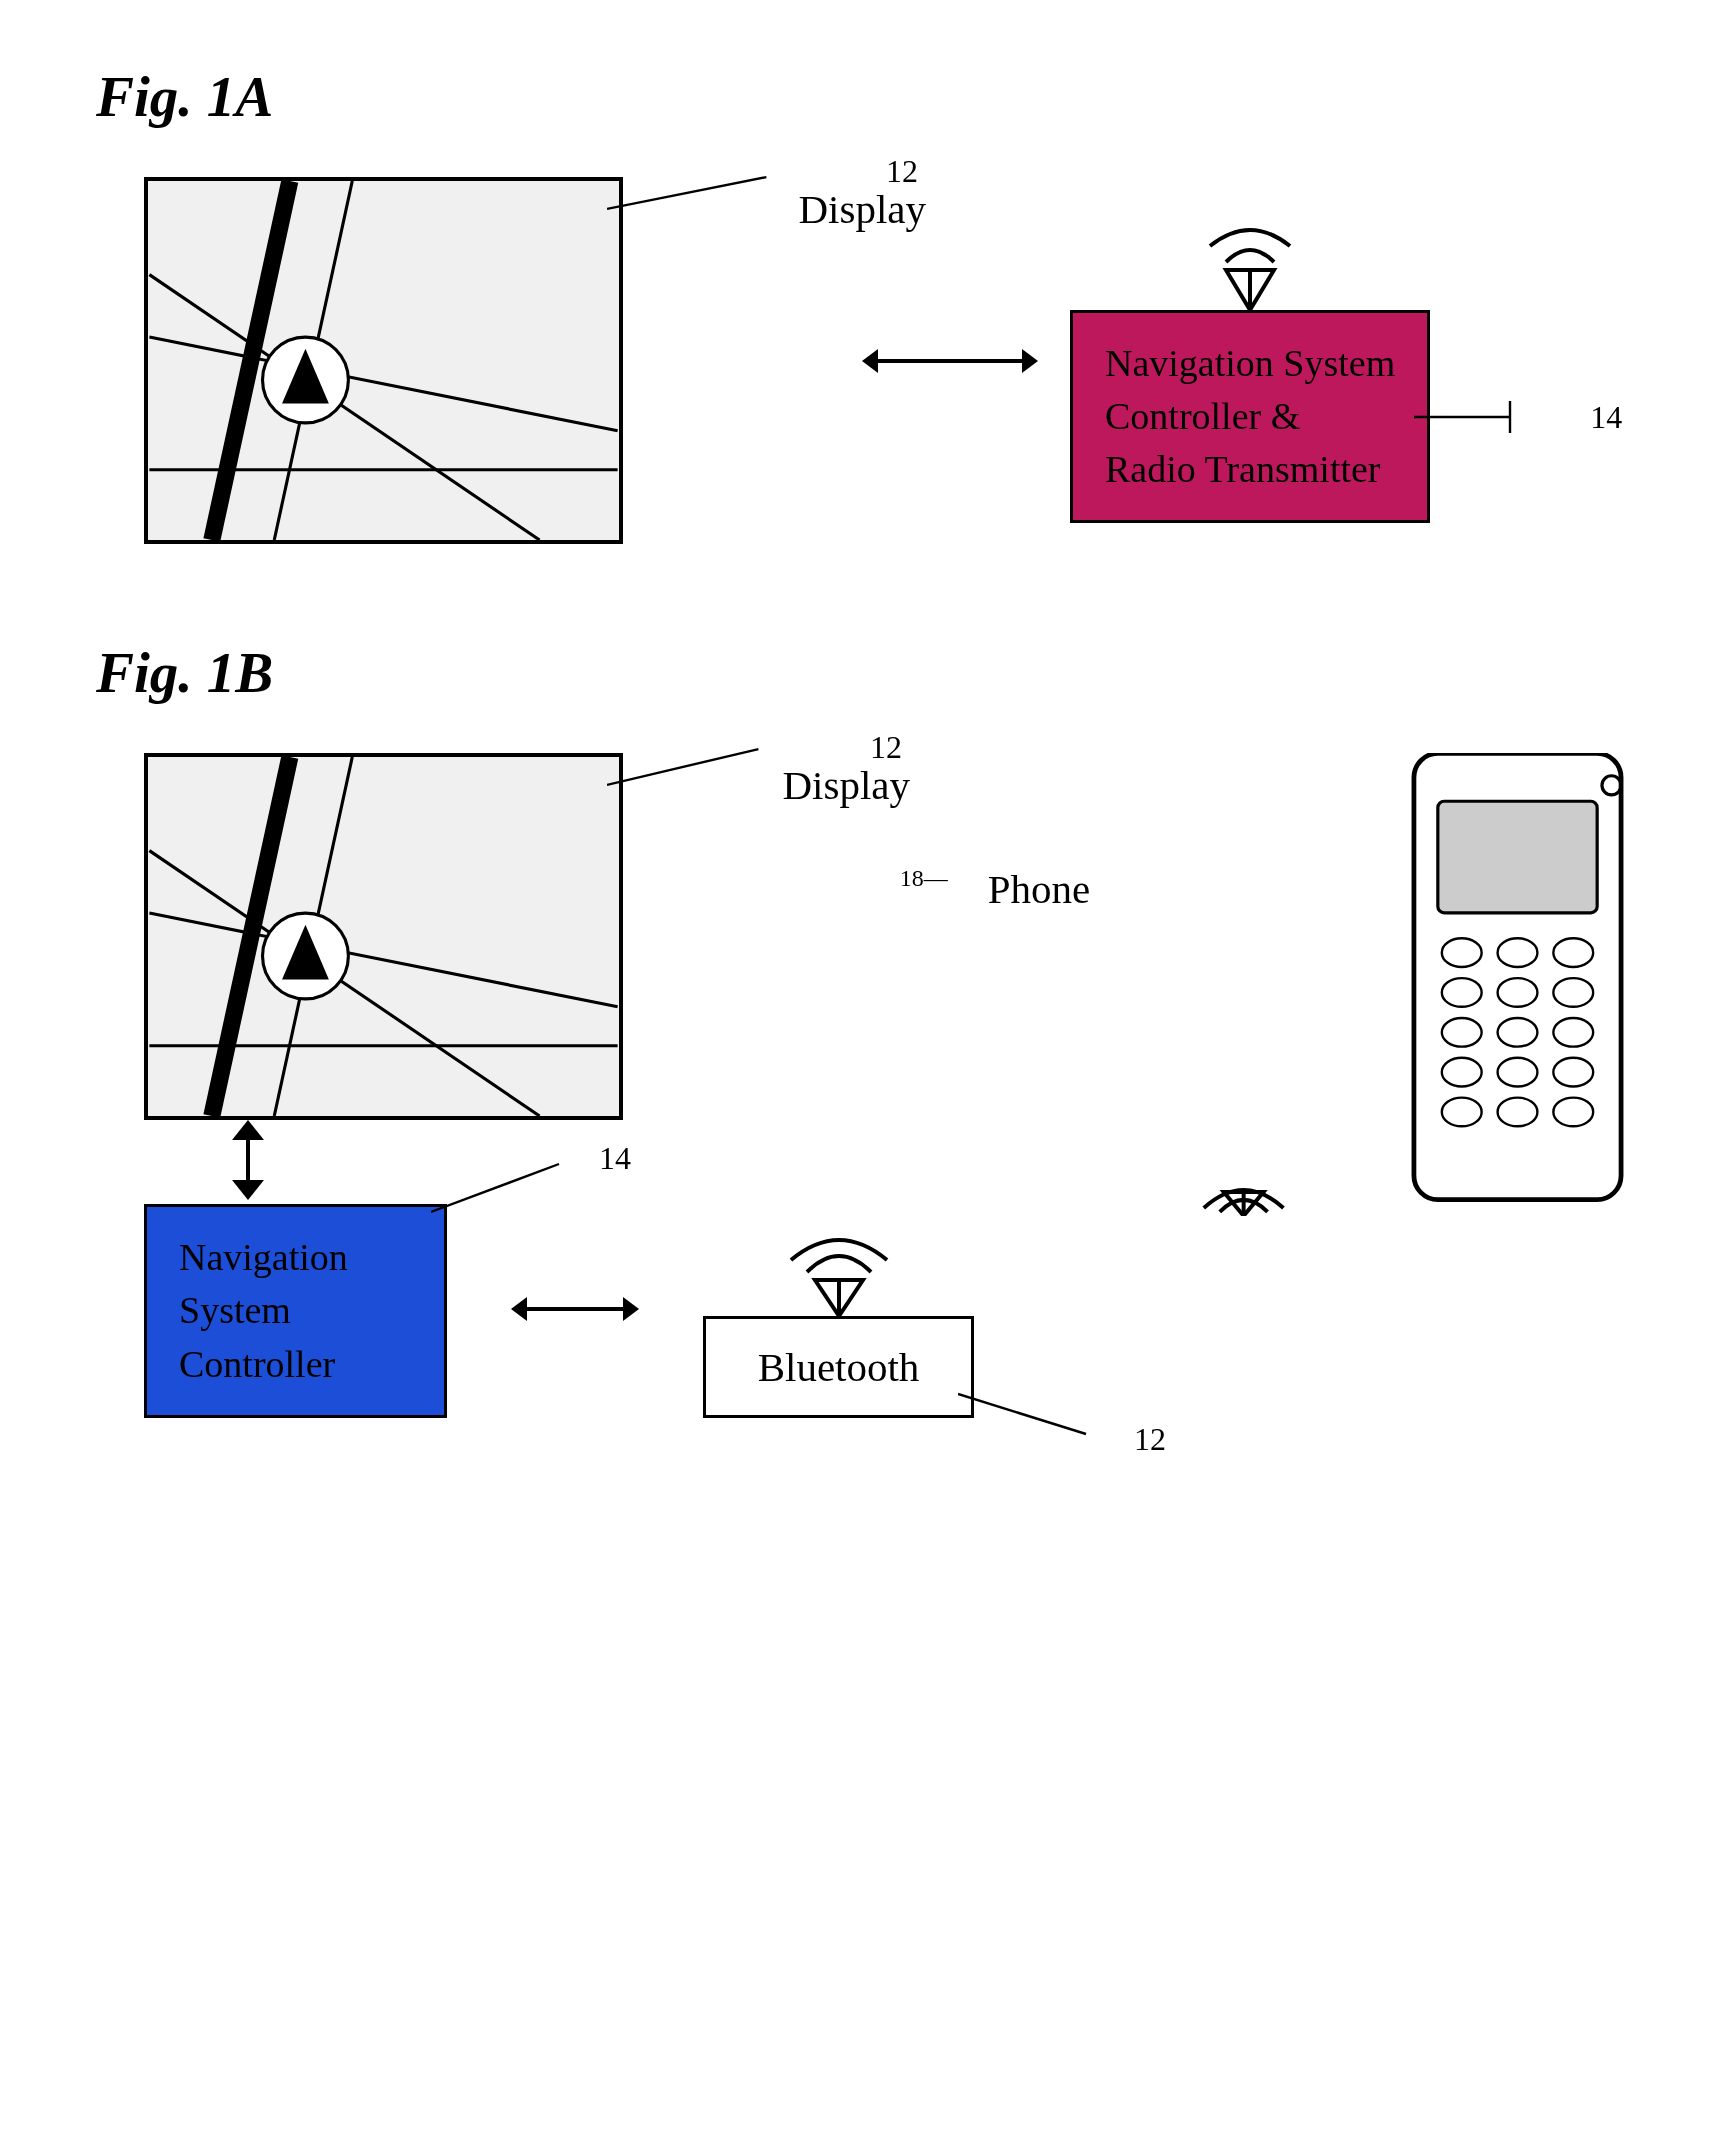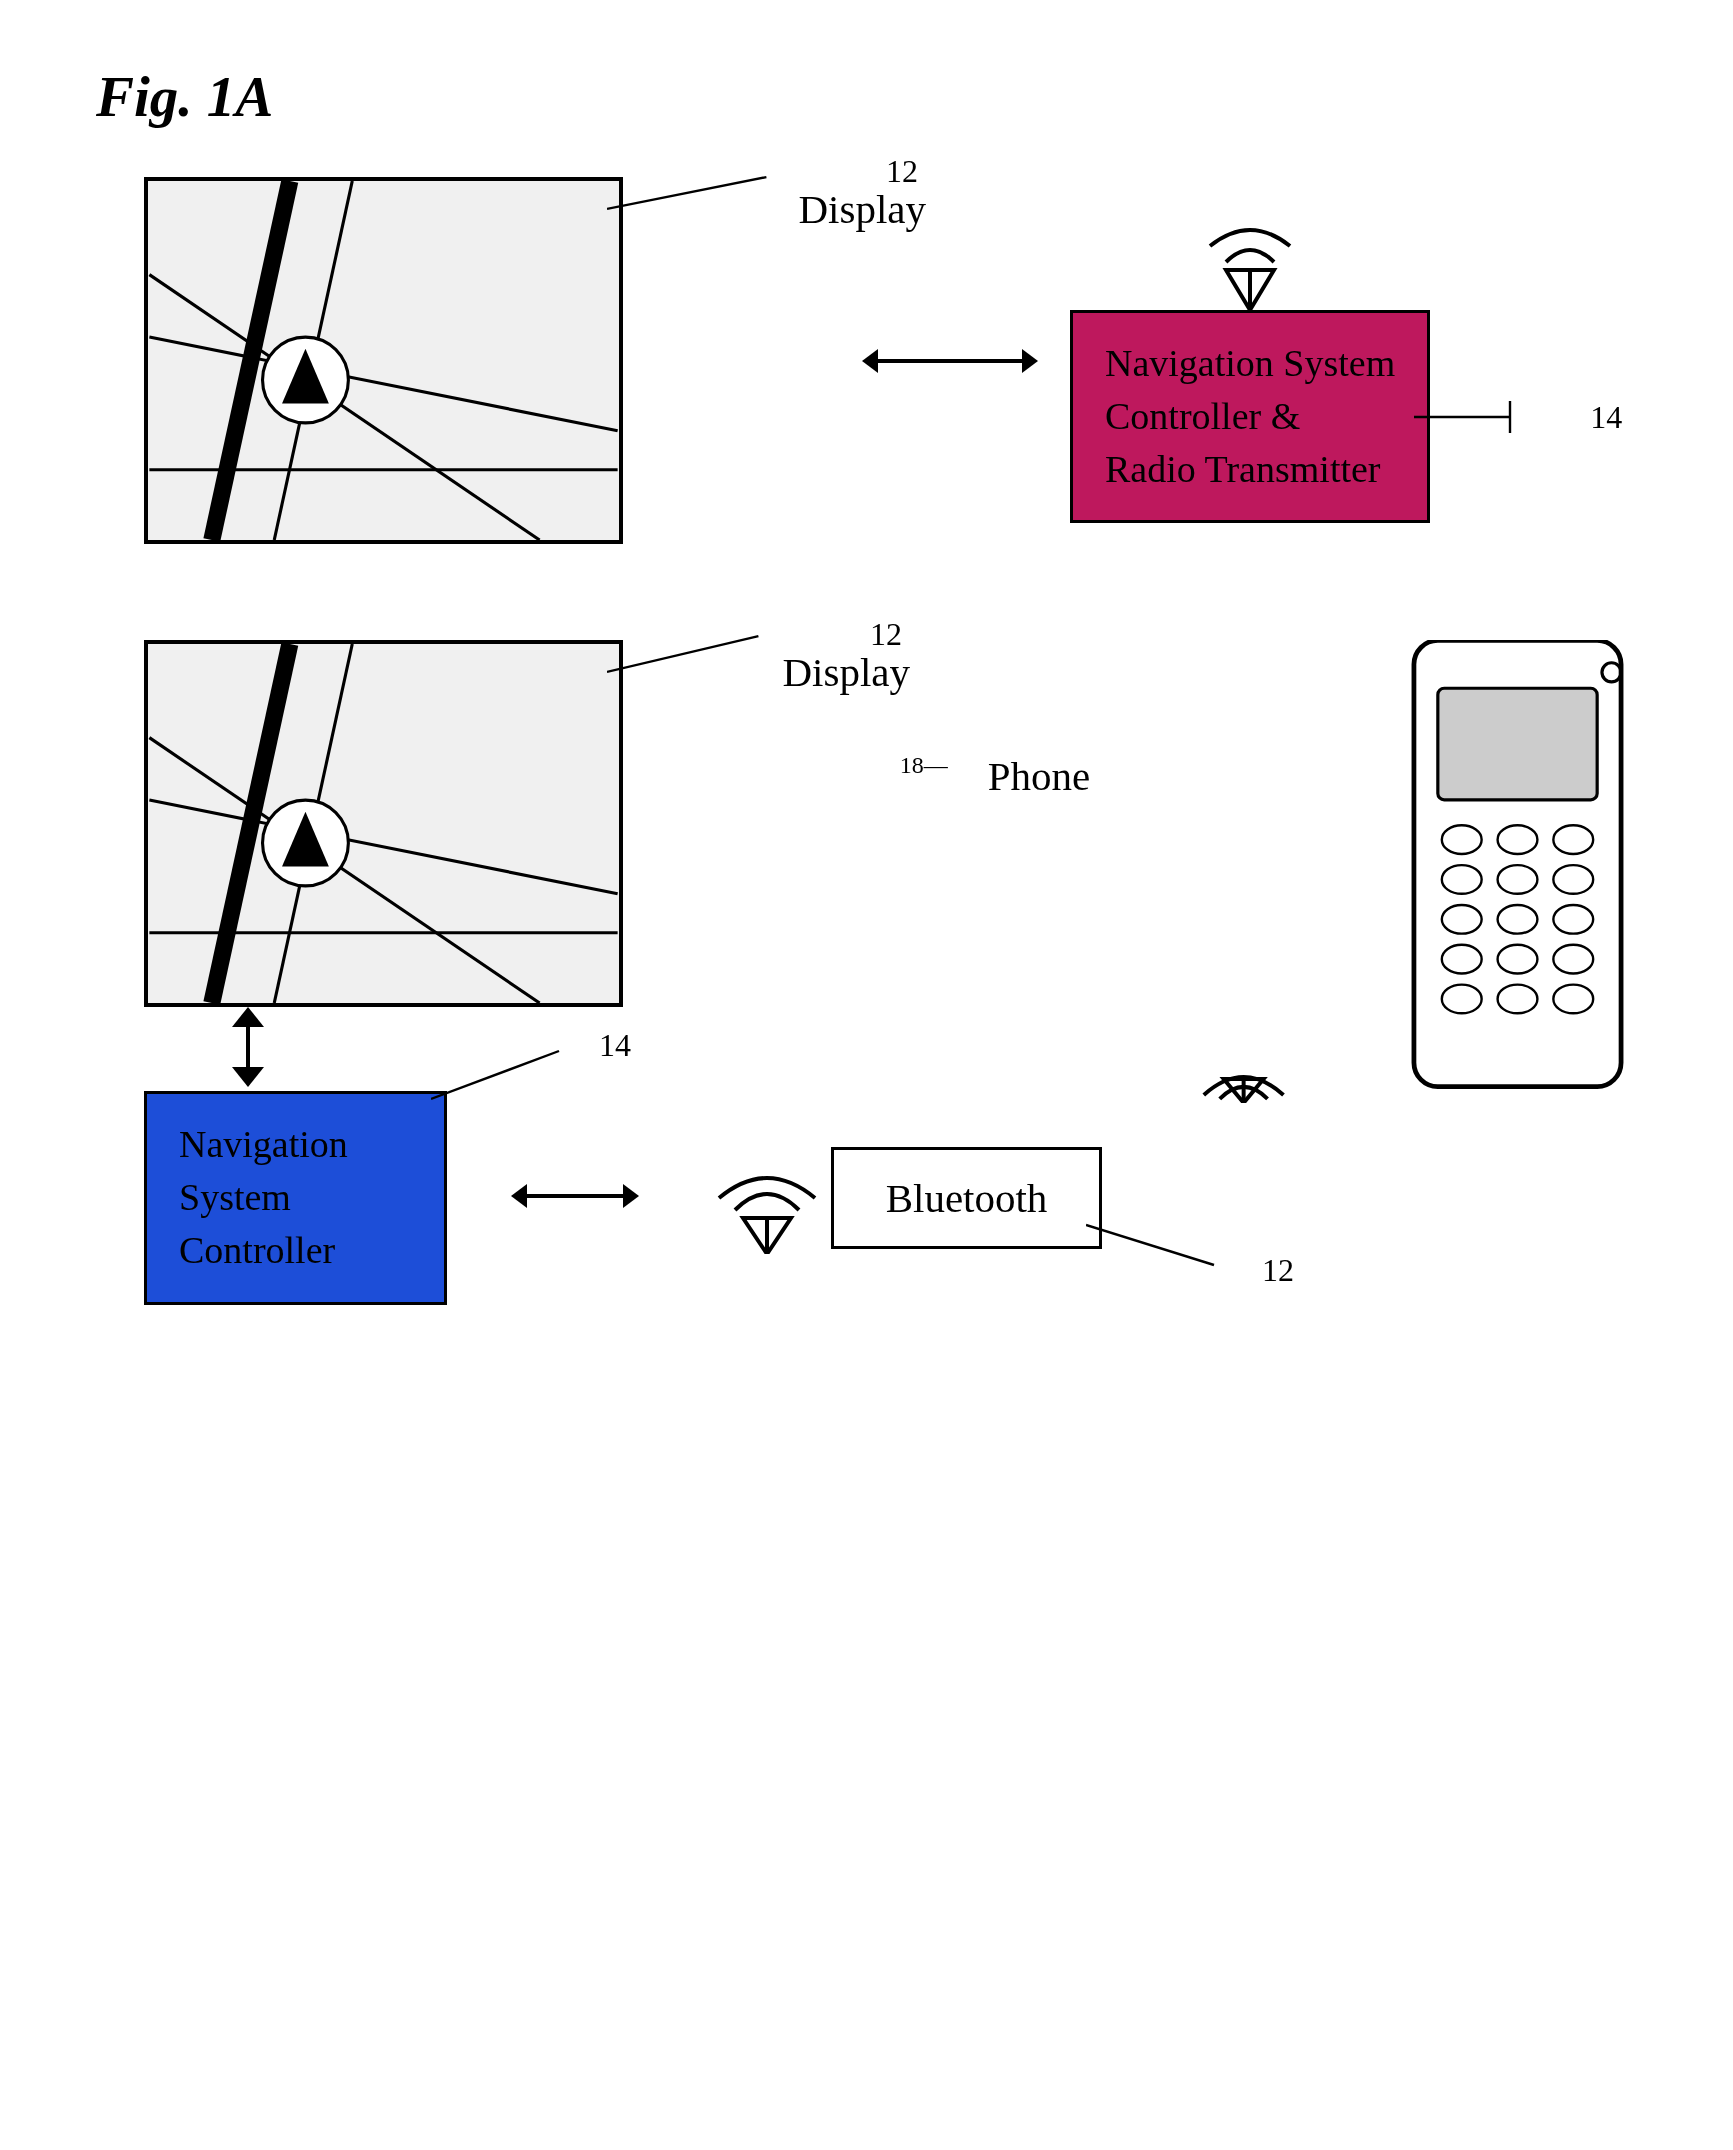--- a/index.html
+++ b/index.html
@@ -146,20 +146,21 @@
           <div style="position:absolute; right:-192px; top:50%; transform:translateY(-50%); font-size:32px;">14</div>
         </div>
       </div>
 
     </div>
   </div>
 
   <div style="height:96px;"></div>
 
   <div>
+    <div class="fig-label">Fig. 1B</div>
 
     <div style="position:relative; margin-left:48px;">
 
       <div style="display:flex; align-items:flex-start; gap:0;">
 
         <div style="position:relative;">
           <div class="map-display">
             <svg viewBox="0 0 600 460" xmlns="http://www.w3.org/2000/svg">
               <line x1="180" y1="0" x2="80" y2="460" stroke="#000" stroke-width="22"></line>
               <line x1="260" y1="0" x2="160" y2="460" stroke="#000" stroke-width="4"></line>
@@ -247,21 +248,21 @@
         </div>
 
         <div>
           <svg width="128" height="32" viewBox="0 0 160 40">
             <polygon points="0,20 20,5 20,35" fill="#000"></polygon>
             <line x1="18" y1="20" x2="142" y2="20" stroke="#000" stroke-width="5"></line>
             <polygon points="160,20 140,5 140,35" fill="#000"></polygon>
           </svg>
         </div>
 
-        <div style="display:flex; flex-direction:row; align-items:center; position:relative;">
+        <div style="display:flex; flex-direction:column; align-items:center; position:relative;">
 
           <svg width="128" height="112" viewBox="0 0 160 140">
             <path d="M20,70 Q80,20 140,70" fill="none" stroke="#000" stroke-width="5"></path>
             <path d="M40,85 Q80,45 120,85" fill="none" stroke="#000" stroke-width="5"></path>
             <polygon points="80,140 50,95 110,95" fill="none" stroke="#000" stroke-width="5"></polygon>
             <line x1="80" y1="95" x2="80" y2="140" stroke="#000" stroke-width="5"></line>
           </svg>
 
           <div style="position:relative;">
             <div class="bluetooth-box">

